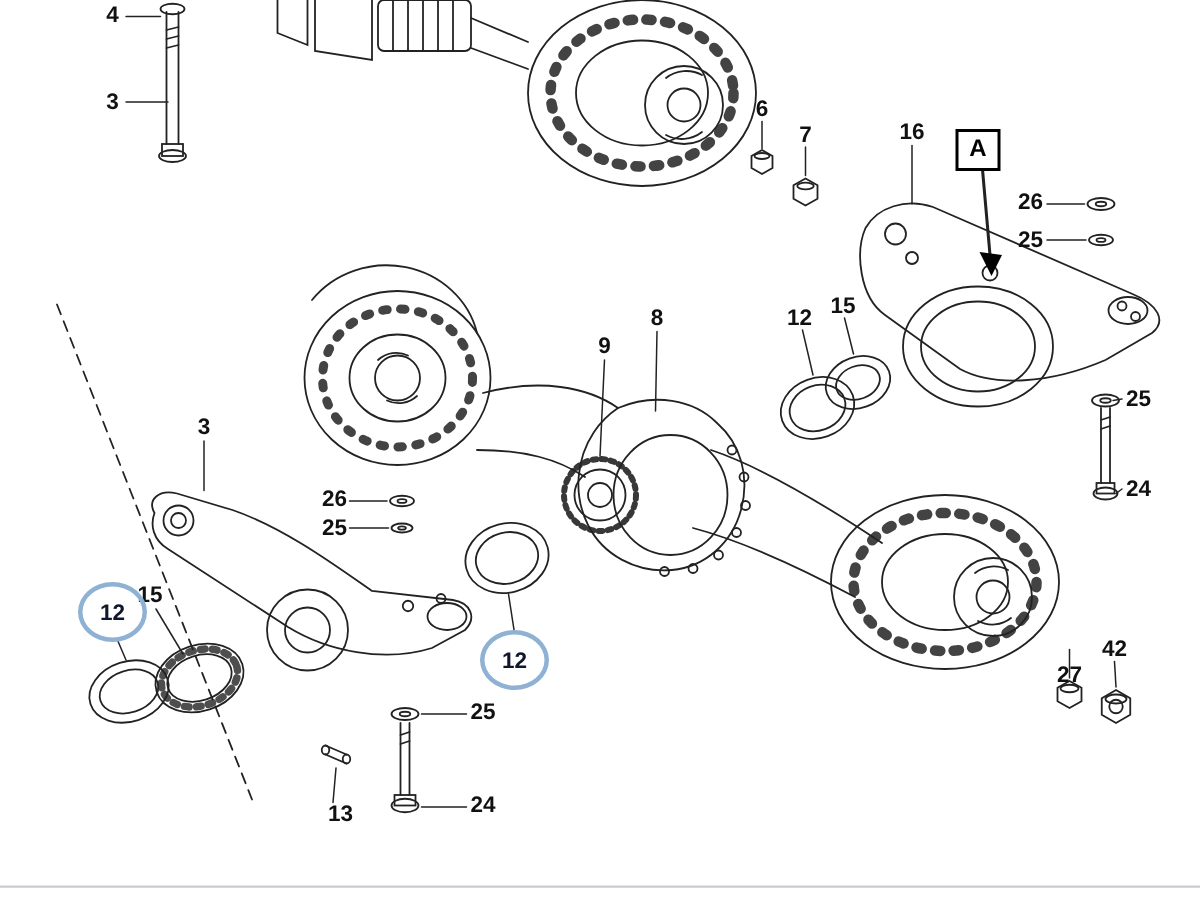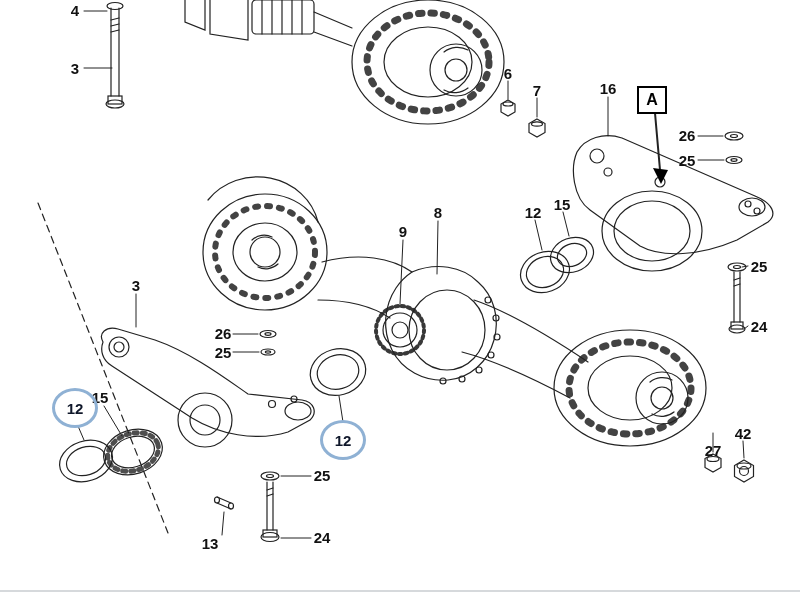--- a/index.html
+++ b/index.html
@@ -257,21 +257,21 @@
   <div class="callout" style="left:533px;top:212px">12</div>
   <div class="callout" style="left:562px;top:204px">15</div>
   <div class="callout" style="left:438px;top:212px">8</div>
   <div class="callout" style="left:403px;top:231px">9</div>
   <div class="callout" style="left:136px;top:285px">3</div>
   <div class="callout" style="left:223px;top:333px">26</div>
   <div class="callout" style="left:223px;top:352px">25</div>
   <div class="callout" style="left:100px;top:397px">15</div>
   <div class="callout" style="left:322px;top:475px">25</div>
   <div class="callout" style="left:322px;top:537px">24</div>
-  <div class="callout" style="left:210px;top:543px">13</div>
+  <div class="callout" style="left:227px;top:543px">13</div>
   <div class="callout" style="left:713px;top:450px">27</div>
   <div class="callout" style="left:743px;top:433px">42</div>
 
   <div class="callout-circled" style="left:75px;top:408px">12</div>
   <div class="callout-circled" style="left:343px;top:440px">12</div>
 
   <div class="view-ref" style="left:652px;top:100px">A</div>
 
 </div>
 

